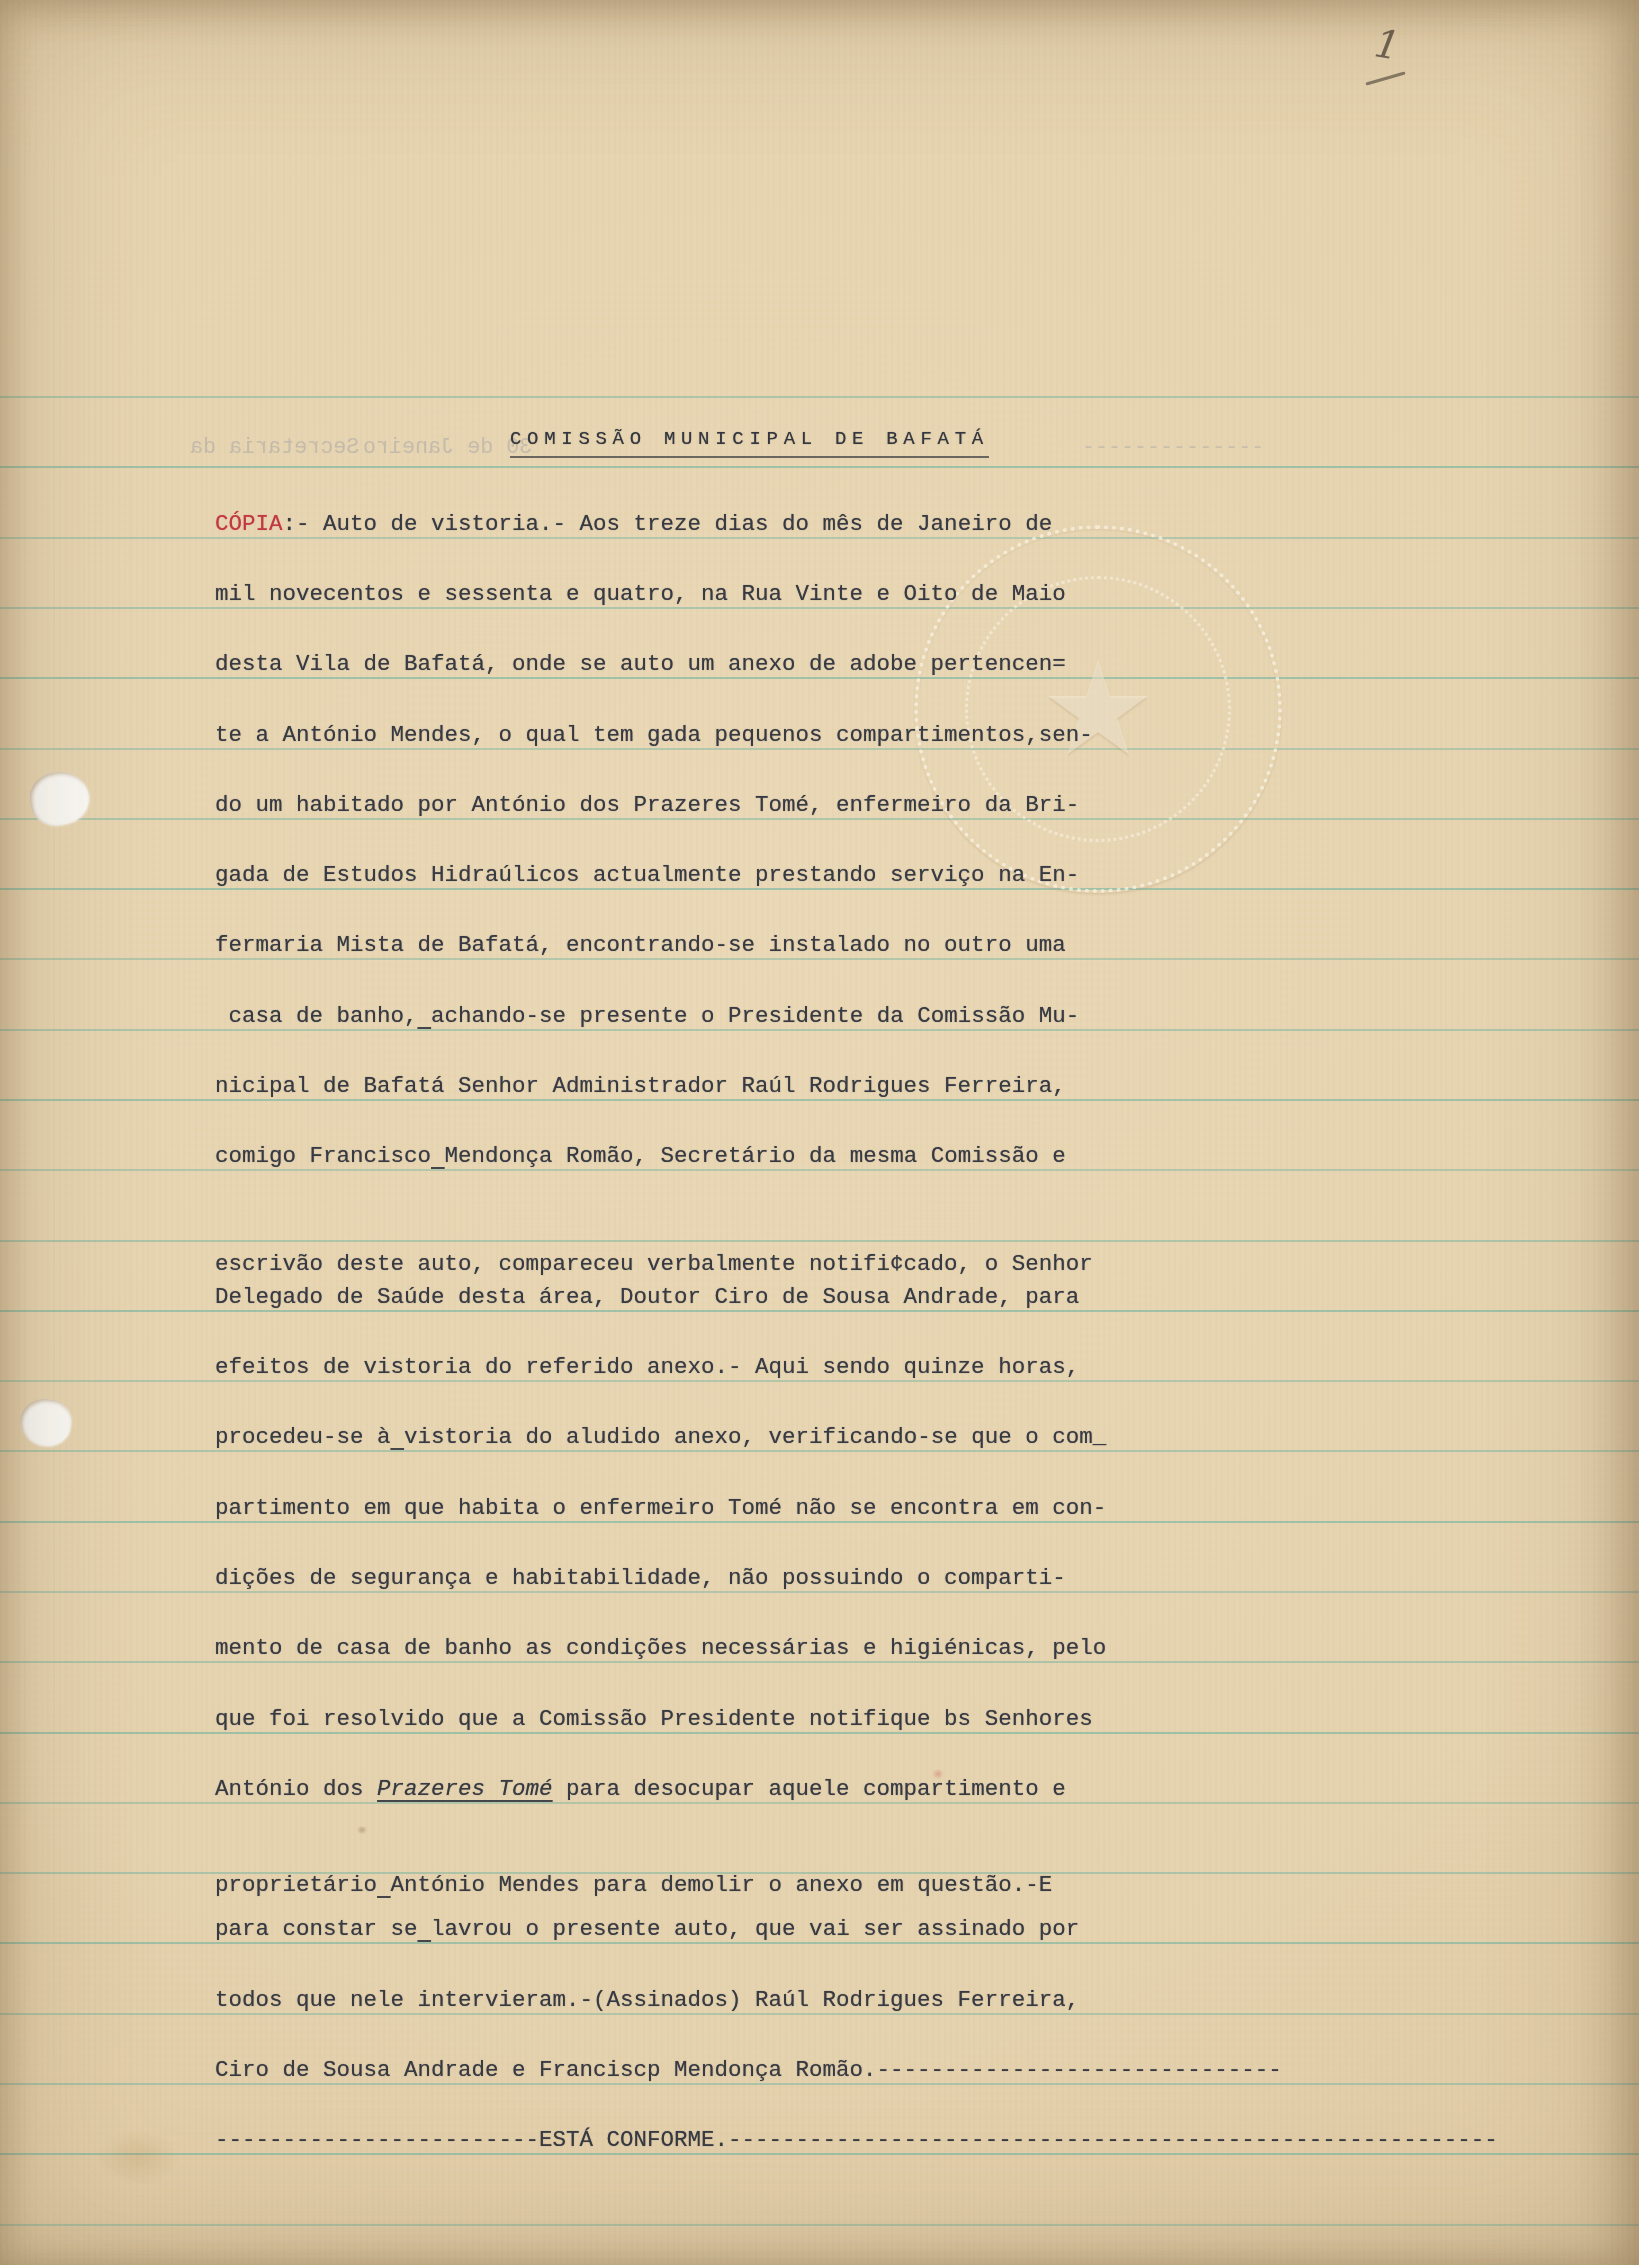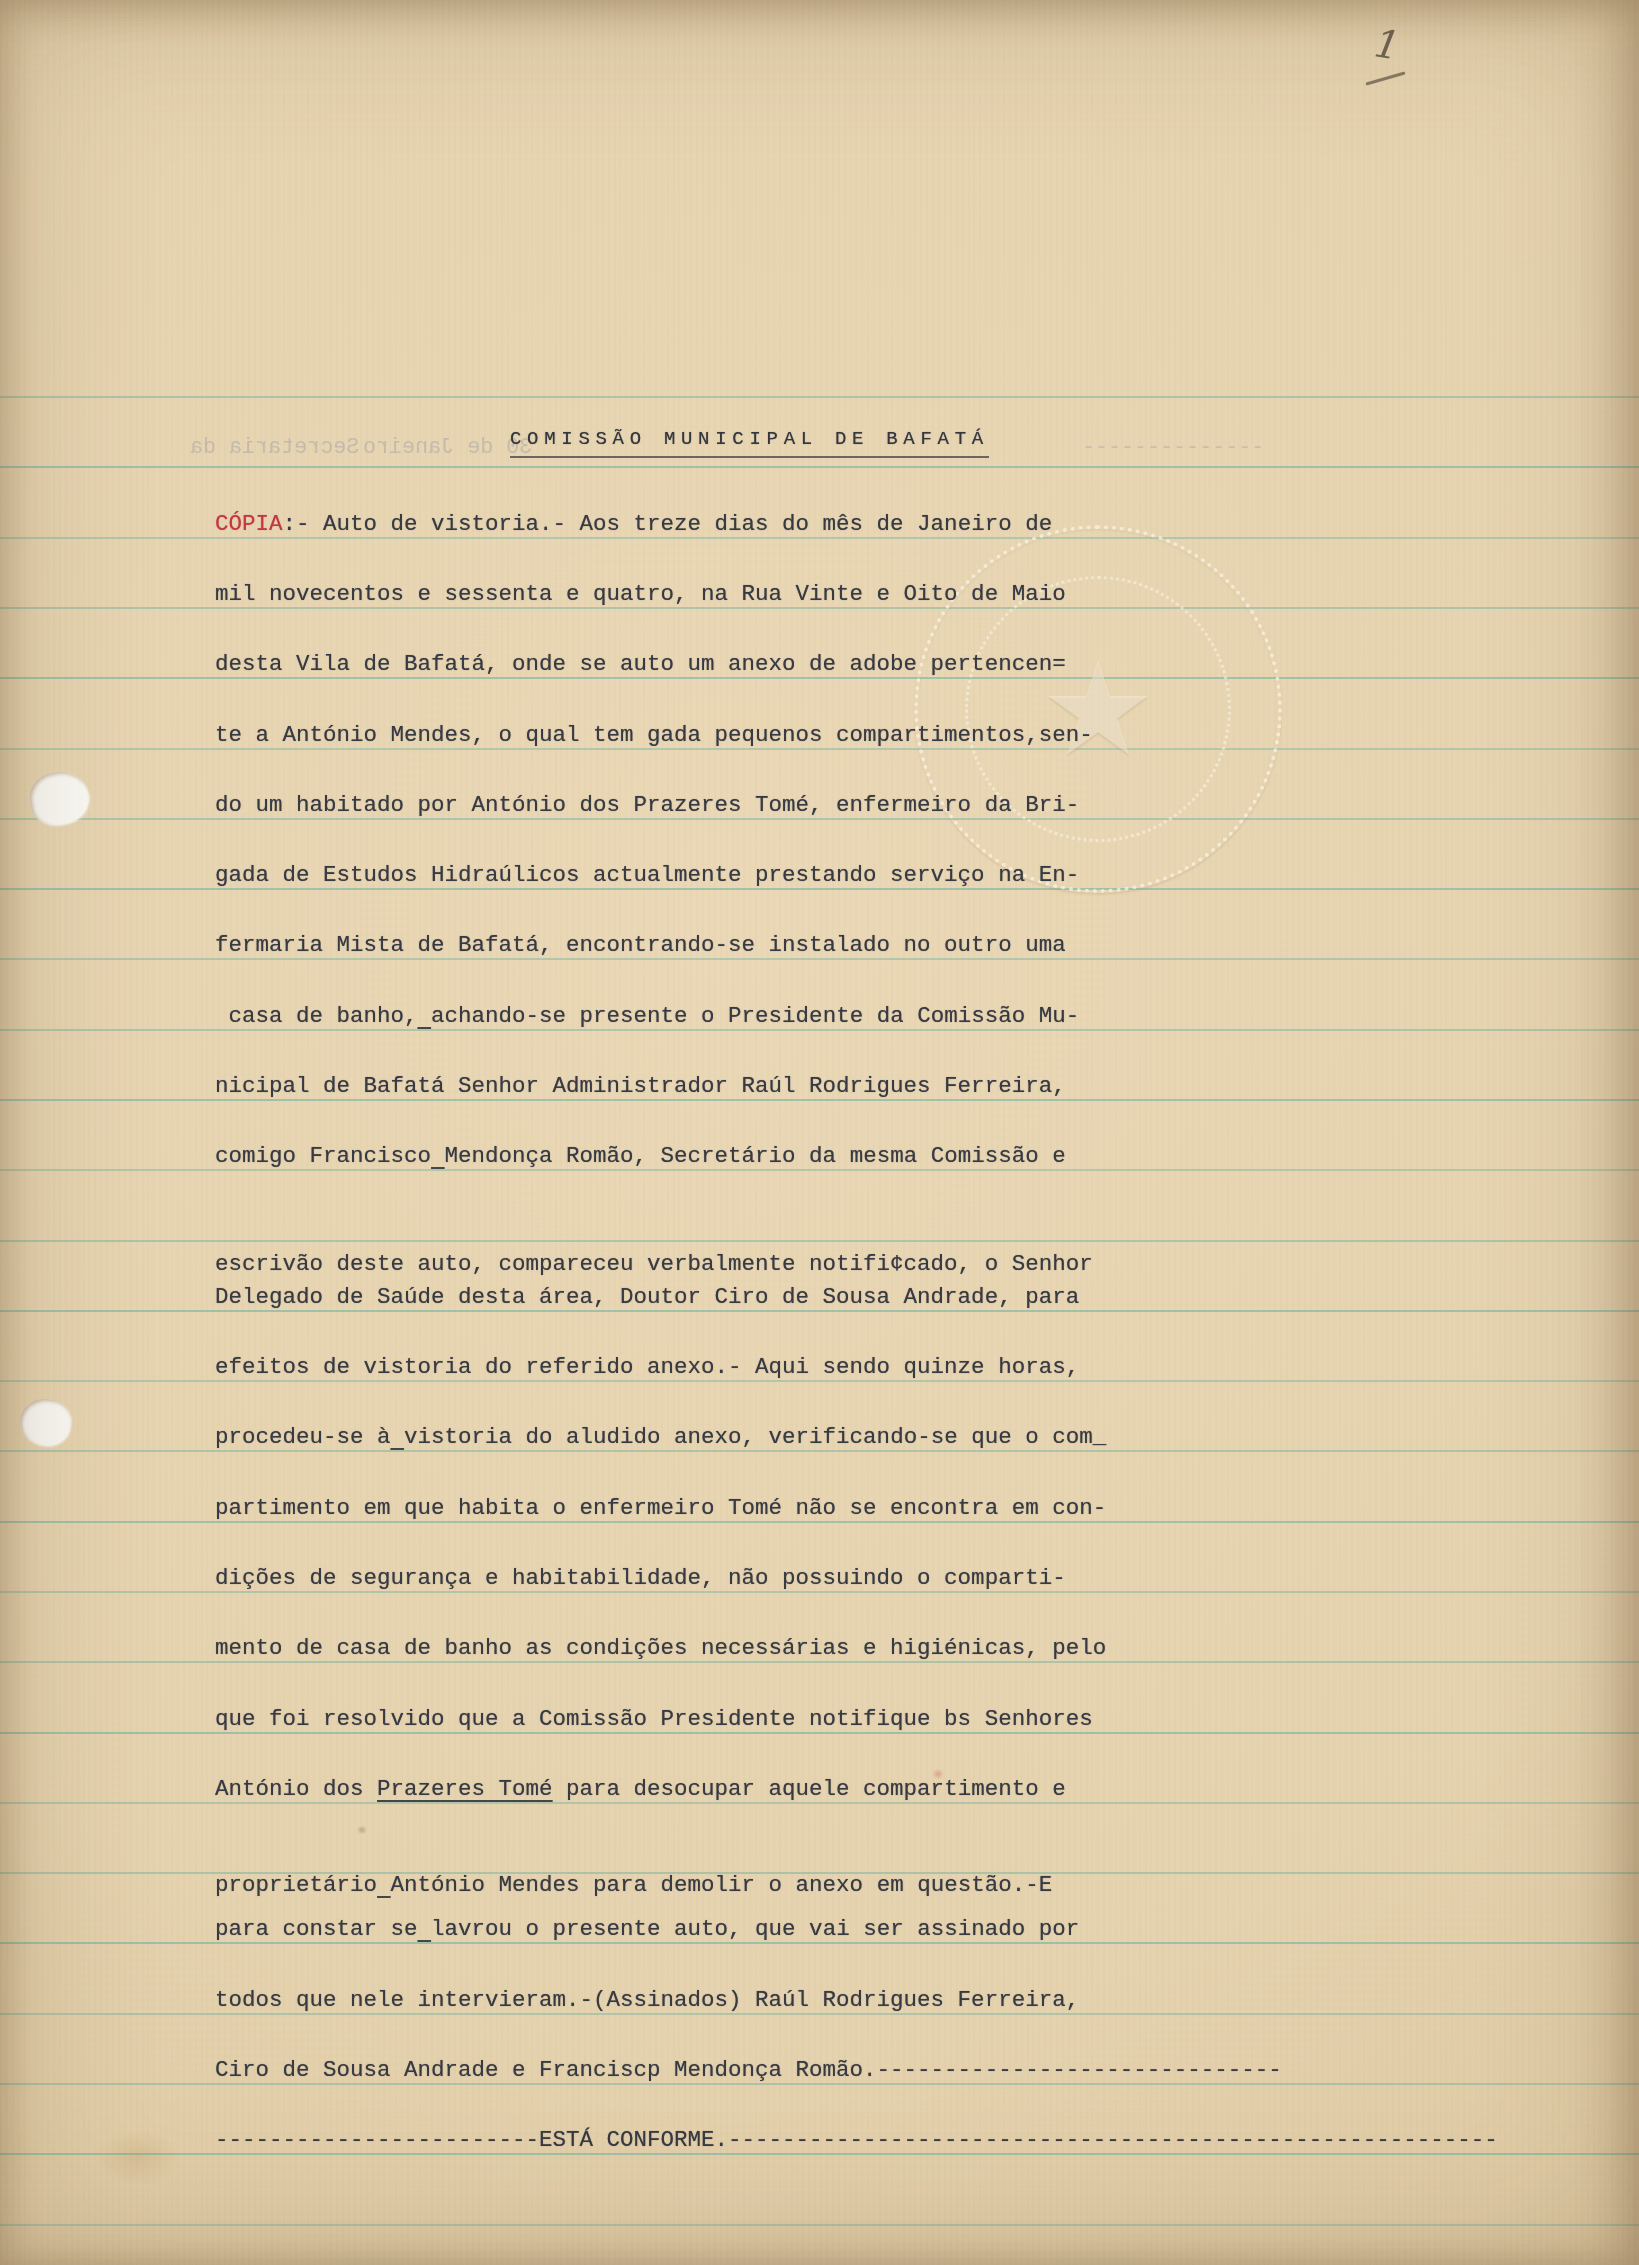--- a/index.html
+++ b/index.html
@@ -21,21 +21,21 @@
   }
   .rule{position:absolute;left:0;width:100%;height:2px;background:#5fae9d;z-index:2;}
   .tline{
     position:absolute;left:215px;z-index:5;
     font-size:22.5px;line-height:29.6px;letter-spacing:0;
     color:#373a42;white-space:pre;
     text-shadow:0 0 1px rgba(48,51,60,.6);
   }
   .tline .red{color:#c23842;text-shadow:0 0 1px rgba(180,45,58,.55);font-family:Liberation Mono, monospace;}
   .ul{text-decoration:underline;text-decoration-thickness:2px;text-underline-offset:4.9px;
-      text-decoration-color:rgba(52,55,64,.75);}
+      text-decoration-color:rgba(52,55,64,.75);font-style:italic;}
   .doc-title{
     position:absolute;left:510px;top:425px;z-index:5;
     font-size:19px;letter-spacing:5.7px;line-height:29.6px;color:#34373f;white-space:pre;
     text-shadow:0 0 1px rgba(45,48,56,.65);
     border-bottom:2.5px solid rgba(52,55,64,.7);padding-bottom:1px;
   }
   .ghost{
     position:absolute;top:434px;z-index:2;font-size:21.7px;line-height:27.6px;
     color:#7d88a0;opacity:.32;filter:blur(0.6px);white-space:pre;
   }

